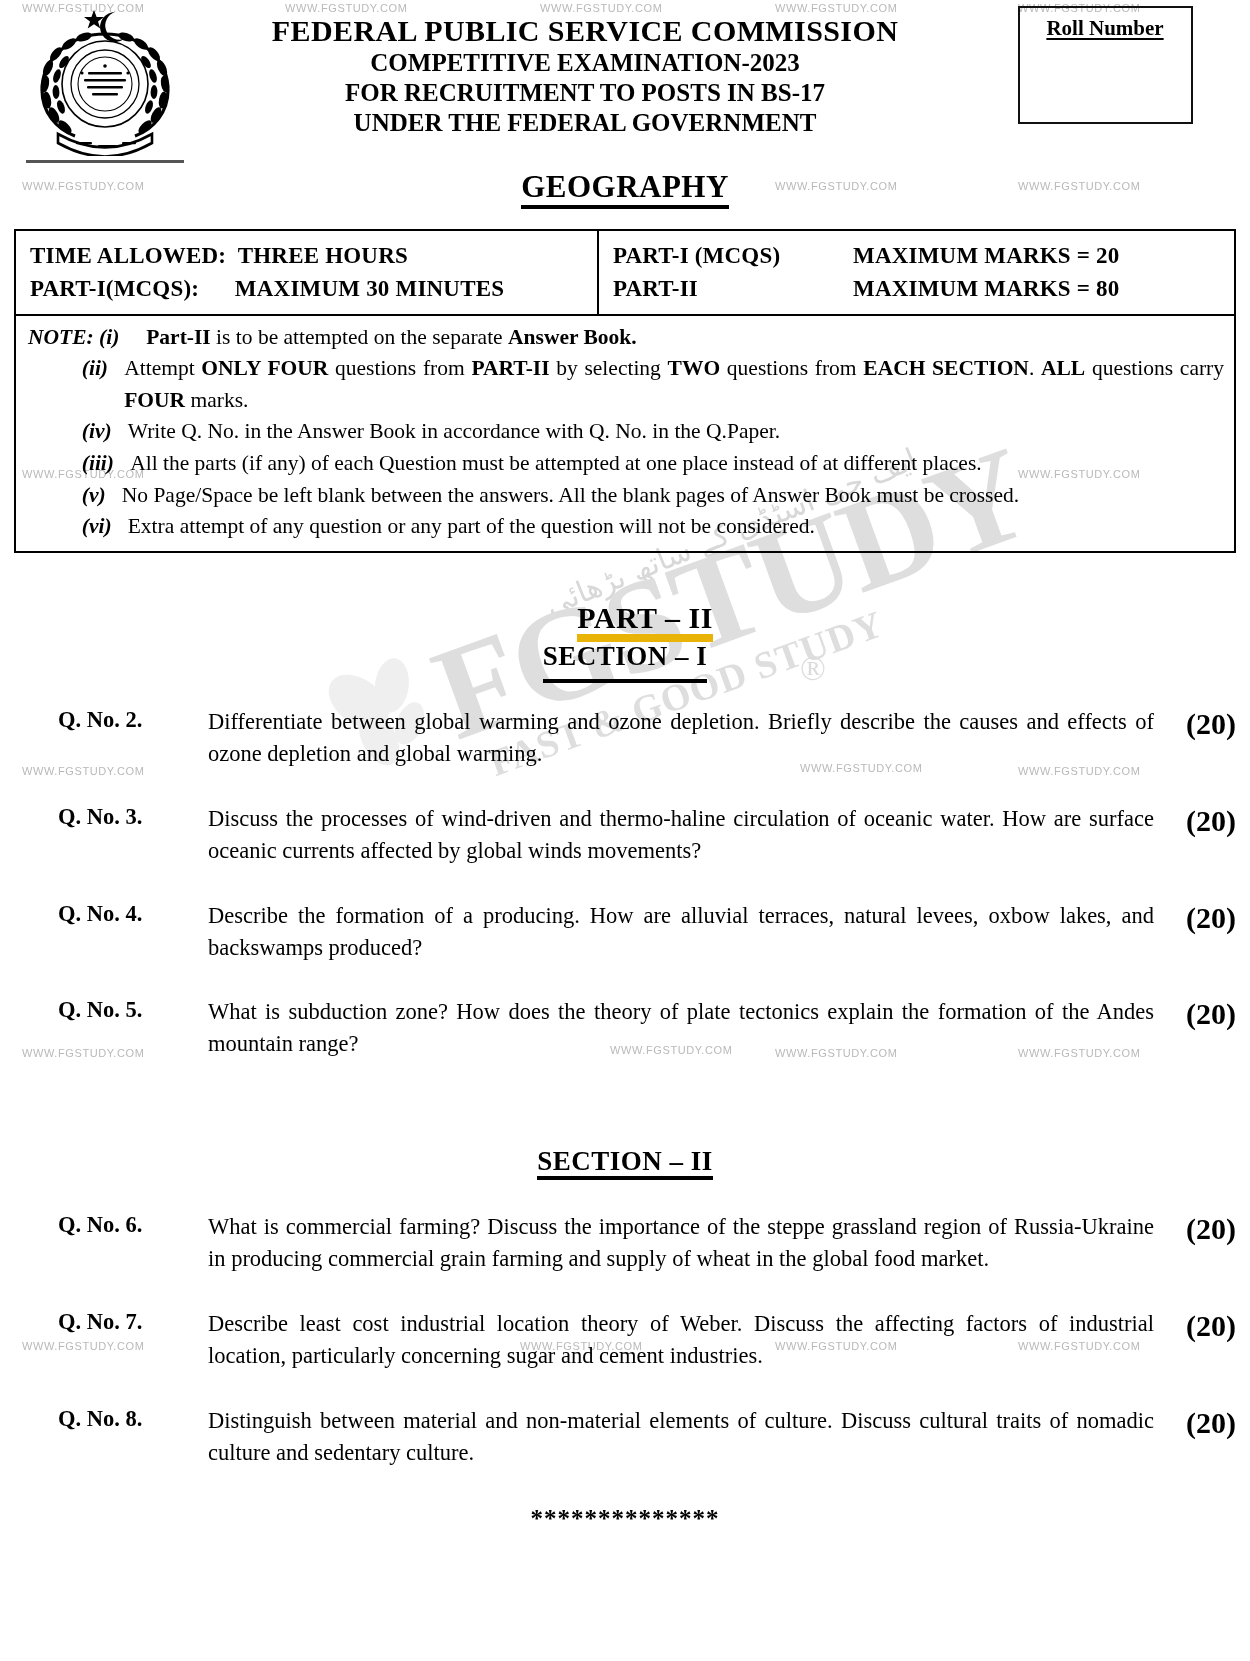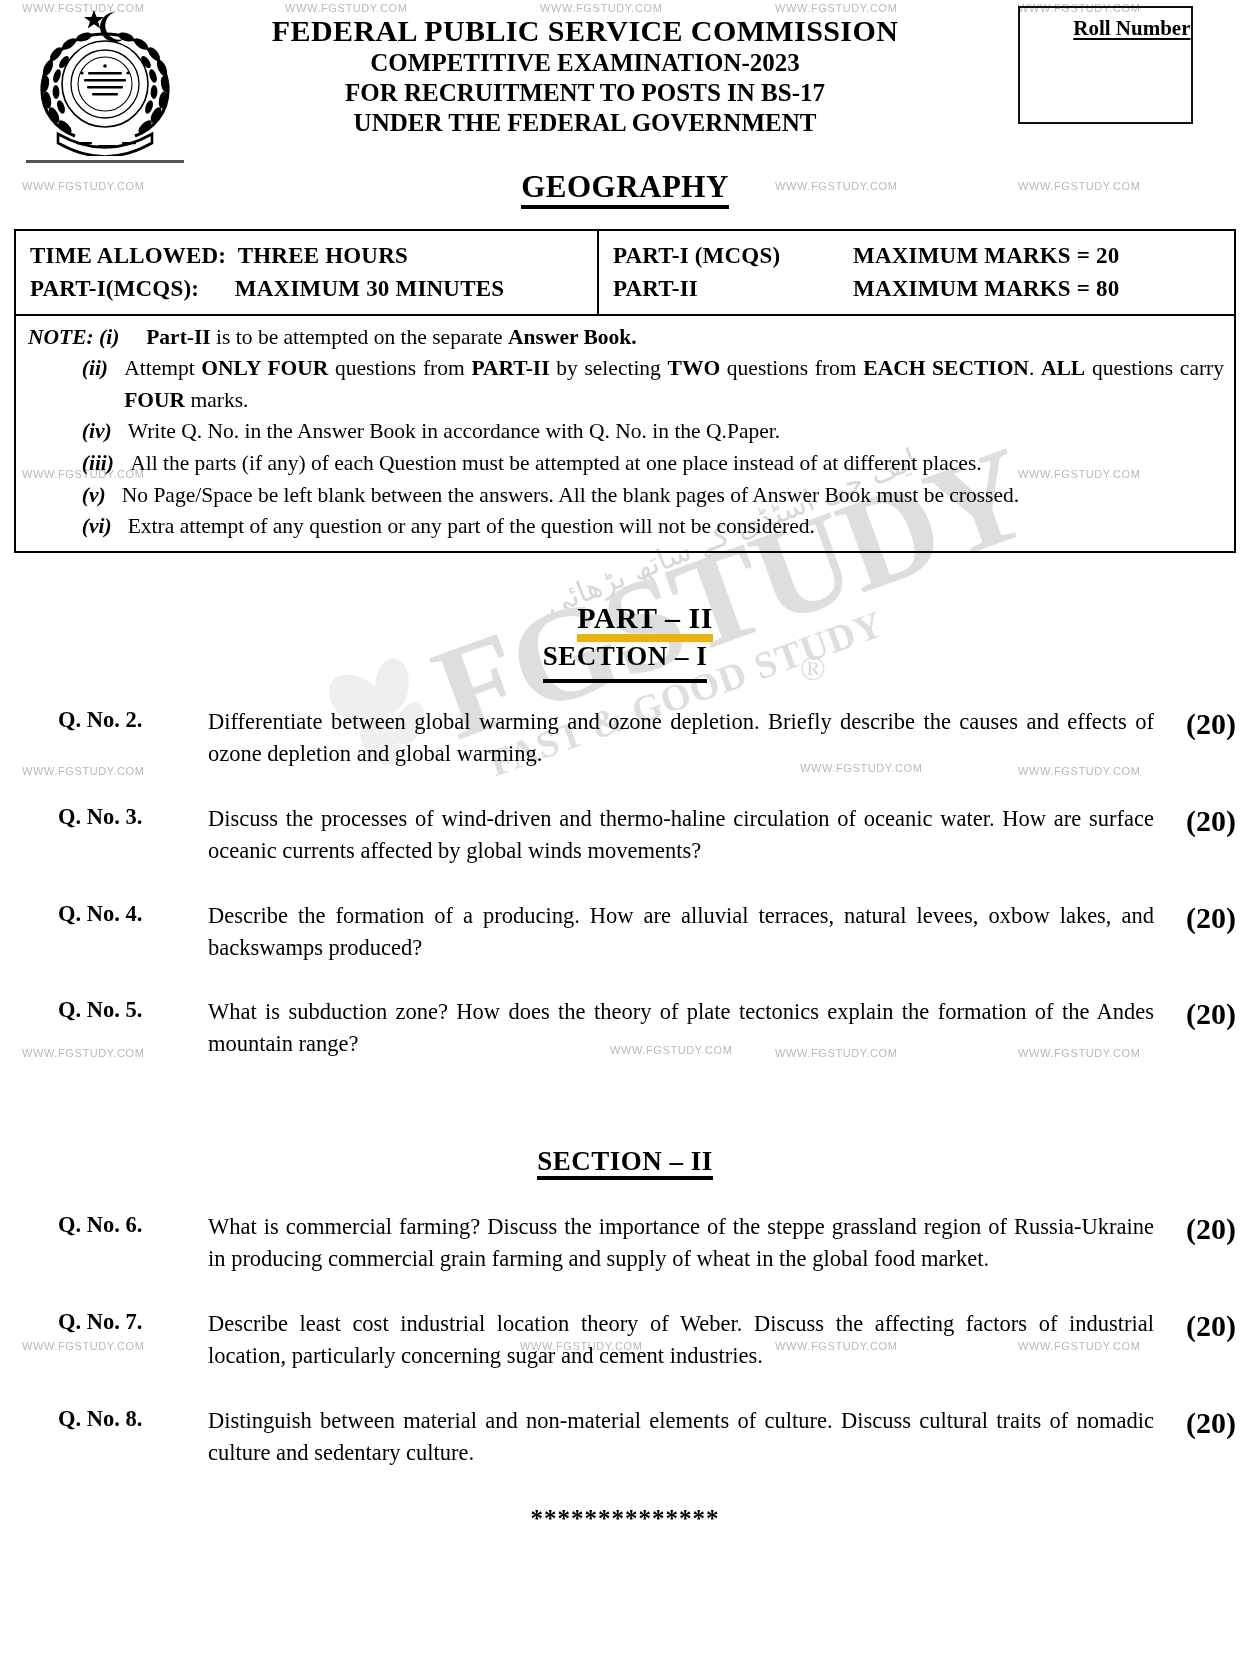--- a/index.html
+++ b/index.html
@@ -141,21 +141,21 @@
     flex: 0 0 290px;
     display: flex;
     justify-content: center;
   }
   .roll-box {
     width: 175px;
     height: 118px;
     border: 2px solid #111;
     box-sizing: border-box;
     padding-top: 8px;
-    text-align: right;
+    text-align: center;
   }
   .roll-label {
     font-size: 21px;
     font-weight: bold;
     text-decoration: underline;
     text-underline-offset: 3px;
   }
 
   .subject {
     position: relative;

